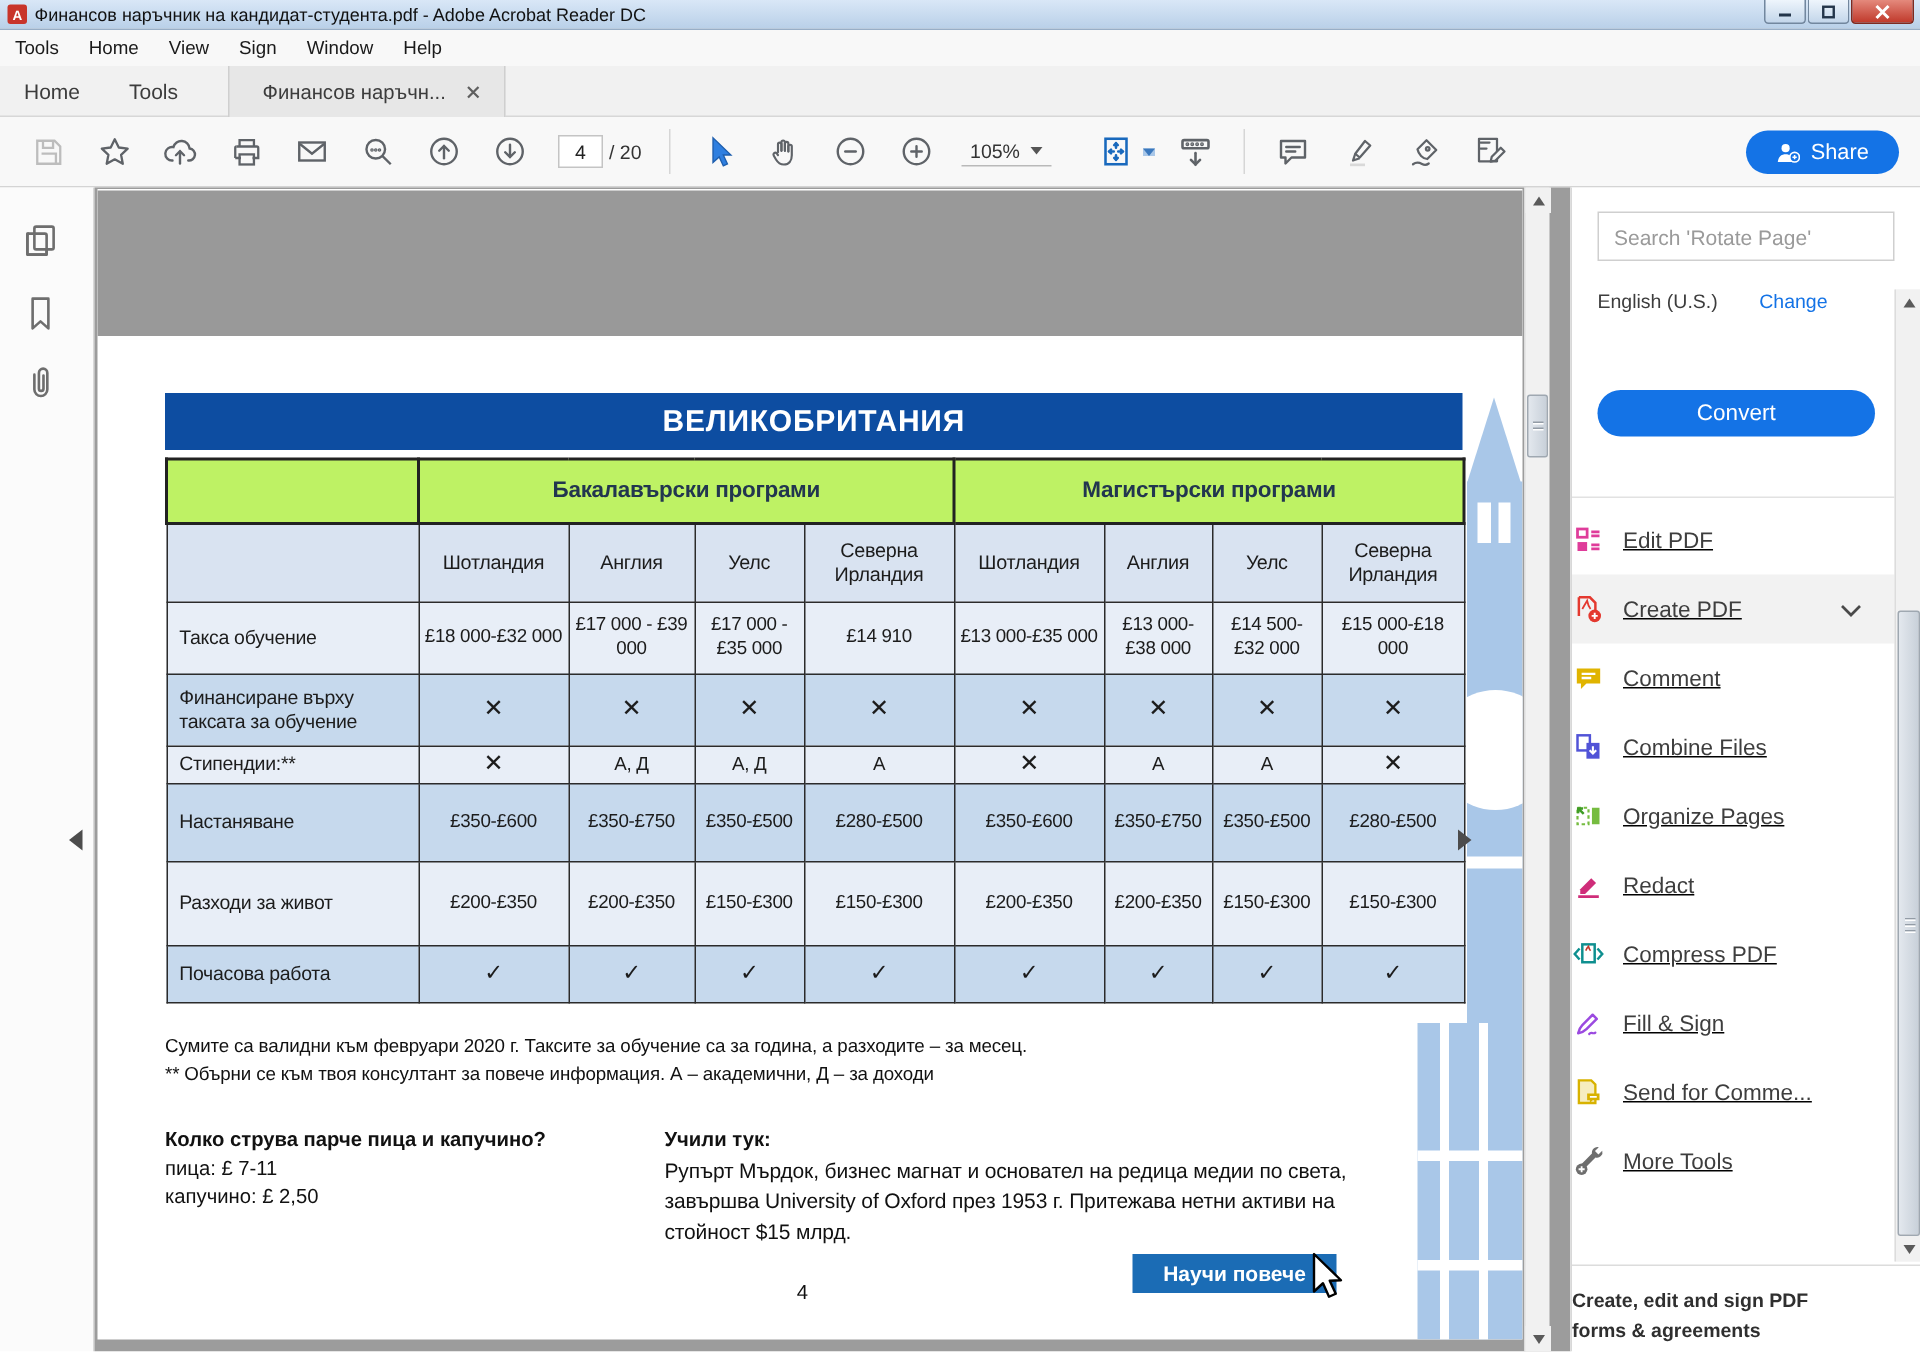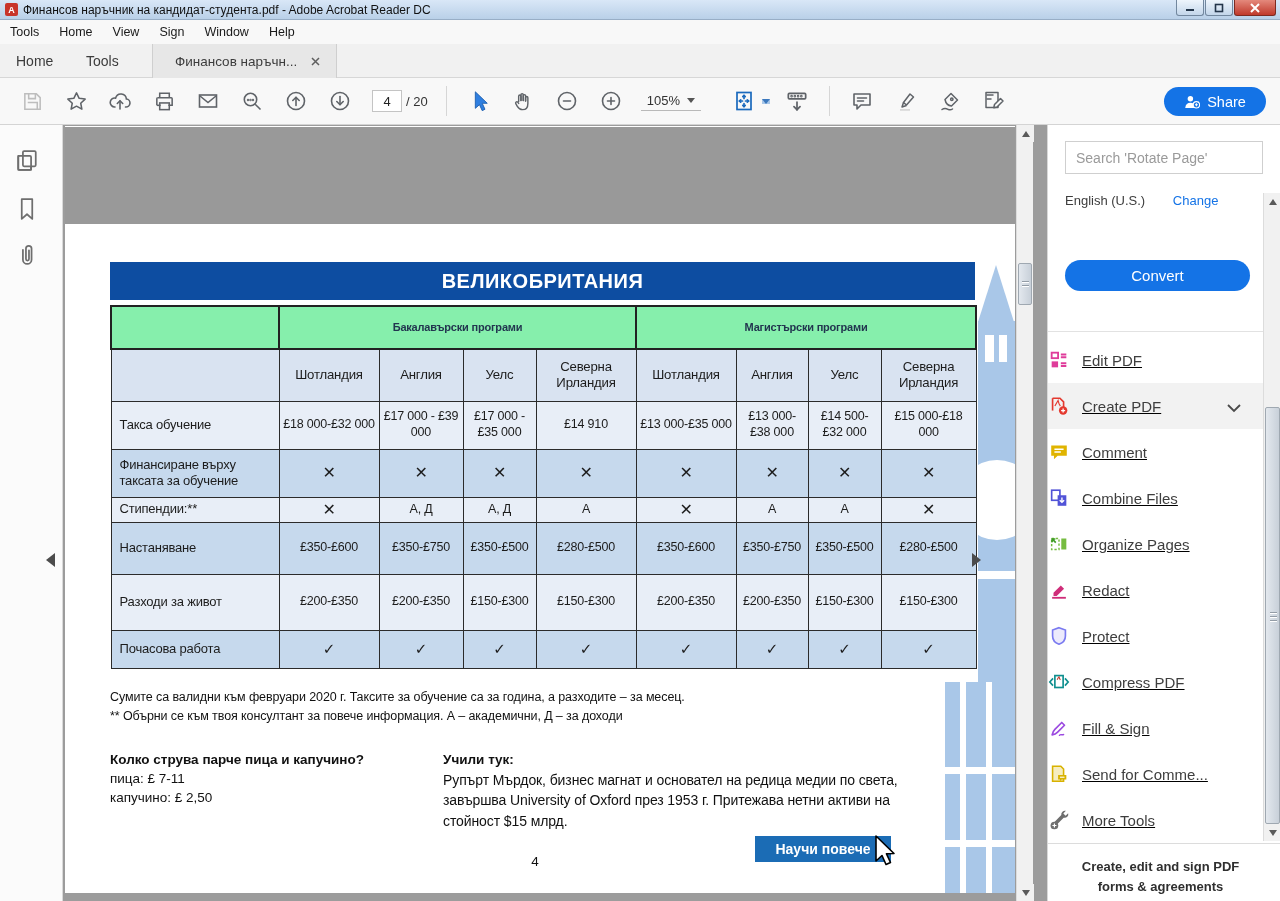--- a/index.html
+++ b/index.html
@@ -67,21 +67,21 @@
   .gray-band { position:absolute; left:0; top:1px; width:950px; height:97px; background:#999; }
 
   
   .banner { position:absolute; left:45px; top:136px; width:865px; height:38px; background:#0d4da1;
     color:#fff; font-weight:bold; font-size:20px; letter-spacing:.5px;
     display:flex; align-items:center; justify-content:center; }
   .uk-table { position:absolute; left:45px; top:179px; width:865px; border-collapse:collapse;
     table-layout:fixed; font-size:12.5px; color:#1c1c1c; letter-spacing:-0.2px; }
   .uk-table td { border:1px solid #2b2b2b; text-align:center; vertical-align:middle; padding:2px 3px; line-height:1.25; }
   .uk-table .outer { border:2px solid #222; }
-  .uk-table .grp { font-weight:bold; font-size:11px; color:#22364f; background:#86efac; }
+  .uk-table .grp { font-weight:bold; font-size:15px; color:#22364f; background:#bef264; }
   .uk-table .hdr { background:#d9e3f1; font-size:13.2px; }
   .uk-table .lbl { text-align:left; padding-left:8px; font-size:13px; }
   .uk-table tr.light td { background:#e8eef7; }
   .uk-table tr.dark td { background:#c6d9ed; }
   .uk-table .mark { font-size:16px; }
   .uk-table .chk { font-size:15px; }
 
   .note { position:absolute; left:45px; font-size:12.5px; color:#111; letter-spacing:-0.1px; }
   .blk-title { font-weight:bold; font-size:13.5px; color:#111; }
   .blk-line { font-size:13.5px; color:#111; margin-top:4px; }
@@ -114,21 +114,21 @@
   .convert-btn { position:absolute; left:17px; top:135px; width:185px; height:31px; background:#1473e6;
     border-radius:16px; color:#fff; font-size:15px; display:flex; align-items:center; justify-content:center; }
   .rp-divider { position:absolute; left:0; top:206px; width:215px; height:1px; background:#e2e2e2; }
   .tools-list { position:absolute; left:0; top:212px; width:215px; }
   .tool-row { height:46px; display:flex; align-items:center; position:relative;text-decoration:underline; }
   .tool-row.hl { background:#f2f2f2; }
   .tool-ico { width:22px; height:22px; margin-right:12px; flex:0 0 22px; }
   .tool-lbl { font-size:15px; color:#3e3e3e; white-space:nowrap; }
   .tool-chev { position:absolute; right:22px; top:16px; }
   .rp-divider2 { position:absolute; left:0; top:718px; width:233px; height:1px; background:#dcdcdc; }
-  .rp-footer { position:absolute; left:0; top:732px; width:225px; text-align:center; font-size:13px;
+  .rp-footer { position:absolute; left:0; top:732px; width:225px; text-align:left; font-size:13px;
     font-weight:bold; color:#2f2f2f; line-height:1.5; }
 </style>
 </head>
 <body>
 
 <div class="titlebar">
   <span class="app-ico">A</span>
   <span>Финансов наръчник на кандидат-студента.pdf - Adobe Acrobat Reader DC</span>
   <div class="win-controls">
     <div class="win-btn">
@@ -563,27 +563,20 @@
         <span class="tool-ico">
           <svg width="22" height="22" viewBox="0 0 24 24">
               <path d="M6 15l8-8 3.5 3.5-8 8H6z" fill="#cf2d79"></path>
               <path d="M4.5 20.5h15" stroke="#cf2d79" stroke-width="2"></path>
             </svg></span>
         <span class="tool-lbl">Redact</span>
       </div>
       <div class="tool-row">
         <span class="tool-ico">
           <svg width="22" height="22" viewBox="0 0 24 24">
-              <path d="M12 3l7 2.5V12c0 4.5-3 7.6-7 9-4-1.4-7-4.5-7-9V5.5z" fill="#eceafc" stroke="#7a7af0" stroke-width="1.8"></path>
-            </svg></span>
-        <span class="tool-lbl">Protect</span>
-      </div>
-      <div class="tool-row">
-        <span class="tool-ico">
-          <svg width="22" height="22" viewBox="0 0 24 24">
               <rect x="7.5" y="5" width="9" height="13" fill="none" stroke="#0e8f8f" stroke-width="1.8"></rect>
               <path d="M10 9.5c1-2 2-3 2-3s.5 2 1.5 3.2" fill="none" stroke="#c23b2e" stroke-width="1.2"></path>
               <path d="M5.5 8l-3.5 4 3.5 4M18.5 8l3.5 4-3.5 4" fill="none" stroke="#0e8f8f" stroke-width="1.8"></path>
             </svg></span>
         <span class="tool-lbl">Compress PDF</span>
       </div>
       <div class="tool-row">
         <span class="tool-ico">
           <svg width="22" height="22" viewBox="0 0 24 24">
               <path d="M4.5 19.5c.5-3 1.5-4.5 3-6l7.5-7.5 3 3-7.5 7.5c-1.5 1.5-3 2.5-6 3z" fill="none" stroke="#9b4ae0" stroke-width="1.8" stroke-linejoin="round"></path>

